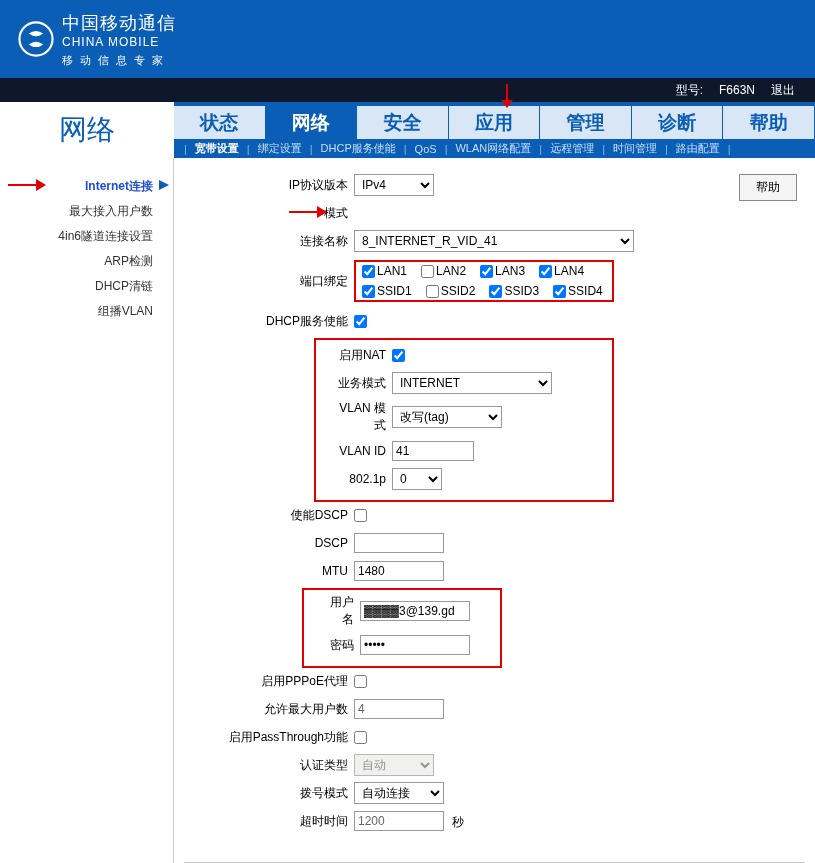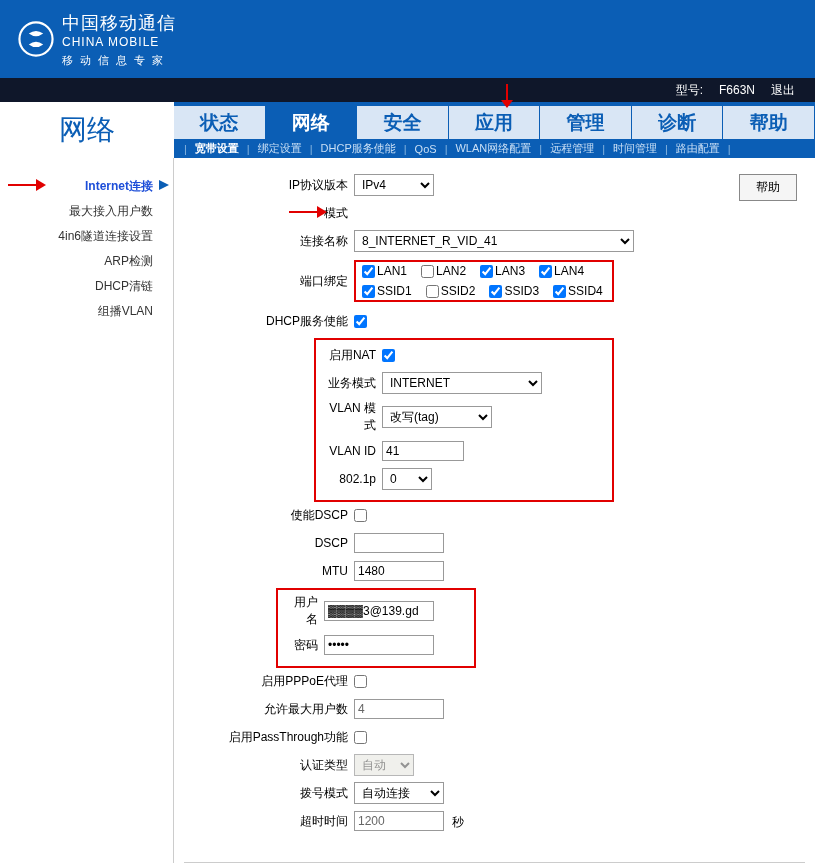--- a/index.html
+++ b/index.html
@@ -33,21 +33,21 @@
 .content { flex: 1; padding: 16px 10px 10px 10px; position: relative; }
 .help-box { position: absolute; right: 18px; top: 16px; border: 1px solid #888; padding: 4px 16px; background: #f5f5f5; cursor: pointer; }
 .form-row { display: flex; align-items: center; margin-bottom: 6px; min-height: 22px; }
 .form-label { width: 170px; text-align: right; padding-right: 6px; font-size: 12px; color: #000; }
 .form-field { flex: 1; display: flex; align-items: flex-end; gap: 4px; flex-wrap: wrap; }
 select, input[type=text], input[type=password] { border: 1px solid #999; height: 20px; font-size: 12px; padding: 0 3px; background: #fff; font-family: inherit; }
 select { height: 22px; }
 .disabled-input { background: #ebebe4; color: #666; }
 .port-group { display: flex; gap: 14px; }
 .port-item { display: flex; align-items: center; gap: 2px; }
-.red-box-block { border: 2px solid #e10000; padding: 4px 6px; margin: 2px 0; width: 420px; }
+.red-box-block { border: 2px solid #e10000; padding: 4px 16px; margin: 2px 0; width: 420px; }
 .footer { border-top: 1px solid #ccc; padding: 10px 20px; display: flex; justify-content: space-between; align-items: center; }
 .unit { margin-left: 4px; }
 .annot-arrow-down { position: absolute; left: 323px; top: -18px; }
 </style>
 </head>
 <body>
 
 <div class="topbar">
   <div class="logo-wrap">
     <svg class="logo-svg" viewBox="0 0 100 100">
@@ -245,21 +245,21 @@
           <input type="text" class="disabled-input" disabled="" style="width: 90px;">
         </div>
       </div>
     <div class="form-row">
         <div class="form-label">MTU</div>
         <div class="form-field">
           <input type="text" style="width: 90px;" value="1480">
         </div>
       </div>
 
-    <div style="margin-left:92px">
+    <div style="margin-left:118px">
       <div class="red-box-block" style="width:200px">
         <div class="form-row">
             <div class="form-label" style="width:40px">用户名</div>
             <div class="form-field">
               <input type="text" style="width: 110px;" value="▓▓▓▓3@139.gd">
             </div>
           </div>
         <div class="form-row">
             <div class="form-label" style="width:40px">密码</div>
             <div class="form-field">
@@ -283,21 +283,21 @@
       </div>
     <div class="form-row">
         <div class="form-label">启用PassThrough功能</div>
         <div class="form-field">
           <input type="checkbox" style="">
         </div>
       </div>
     <div class="form-row">
         <div class="form-label">认证类型</div>
         <div class="form-field">
-          <select class="disabled-input" disabled="" style="width:60px"><option>自动</option></select>
+          <select class="disabled-input" disabled="" style="width:80px"><option>自动</option></select>
         </div>
       </div>
     <div class="form-row">
         <div class="form-label">拨号模式</div>
         <div class="form-field">
           <select style="width:90px"><option>自动连接</option></select>
         </div>
       </div>
     <div class="form-row">
         <div class="form-label">超时时间</div>

